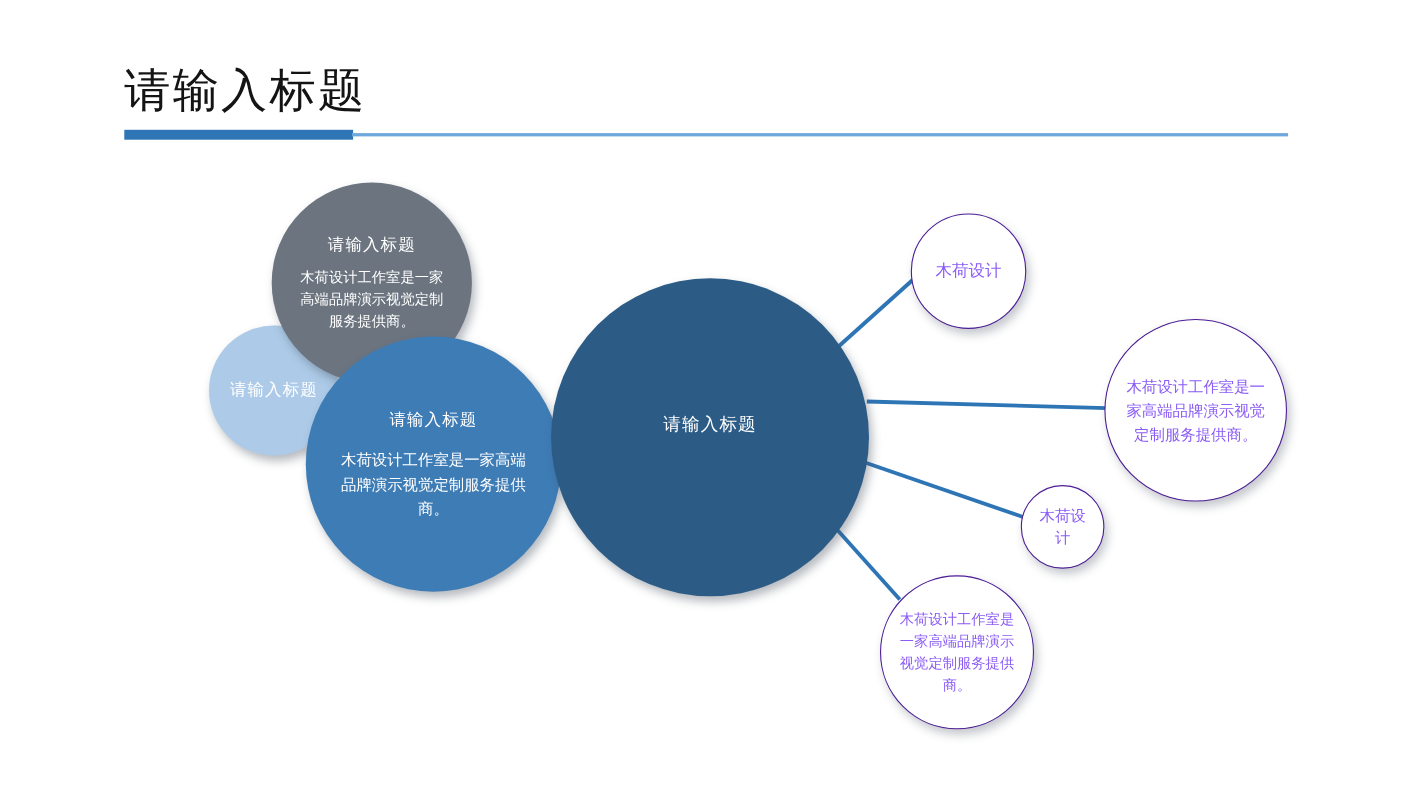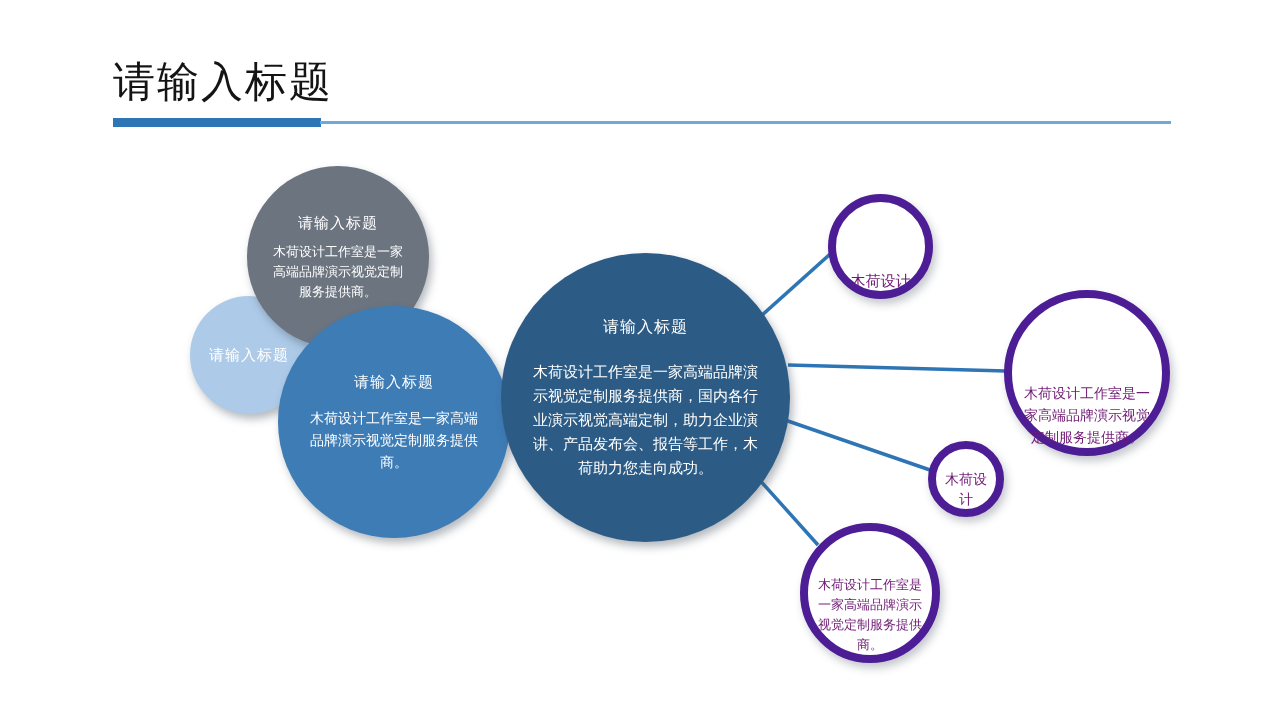--- a/index.html
+++ b/index.html
@@ -114,27 +114,27 @@
     z-index: 5;
   }
   #bubble-mainblue .b-title { font-size: 16px; margin-bottom: 22px; }
   #bubble-mainblue .b-body { width: 226px; font-size: 15px; line-height: 24px; }
 
   
   .ring {
     position: absolute;
     border-radius: 50%;
     box-sizing: border-box;
-    border: 8px solid #4c1d95;
+    border: 1px solid #4c1d95;
     background: #ffffff;
     display: flex;
-    align-items: flex-end;
+    align-items: center;
     justify-content: center;
     text-align: center;
-    color: #701a75;
+    color: #8b5cf6;
     box-shadow: 3px 5px 9px rgba(60,70,85,0.30);
     z-index: 6;
   }
   .ring .r-text { font-size: 14px; line-height: 21px; }
 
   #ring-top { left: 828px; top: 194px; width: 105px; height: 105px; }
   #ring-top .r-text { font-size: 15px; white-space: nowrap; }
 
   #ring-right { left: 1004px; top: 290px; width: 166px; height: 166px; }
   #ring-right .r-text { width: 126px; font-size: 14px; line-height: 22px; }
@@ -170,21 +170,20 @@
     <div class="b-title">请输入标题</div>
   </div>
 
   <div class="bubble" id="bubble-medblue">
     <div class="b-title">请输入标题</div>
     <div class="b-body">木荷设计工作室是一家高端品牌演示视觉定制服务提供商。</div>
   </div>
 
   <div class="bubble" id="bubble-mainblue">
     <div class="b-title">请输入标题</div>
-    <div class="b-body">木荷设计工作室是一家高端品牌演示视觉定制服务提供商，国内各行业演示视觉高端定制，助力企业演讲、产品发布会、报告等工作，木荷助力您走向成功。</div>
   </div>
 
   <div class="ring" id="ring-top">
     <div class="r-text">木荷设计</div>
   </div>
 
   <div class="ring" id="ring-right">
     <div class="r-text">木荷设计工作室是一家高端品牌演示视觉定制服务提供商。</div>
   </div>
 

